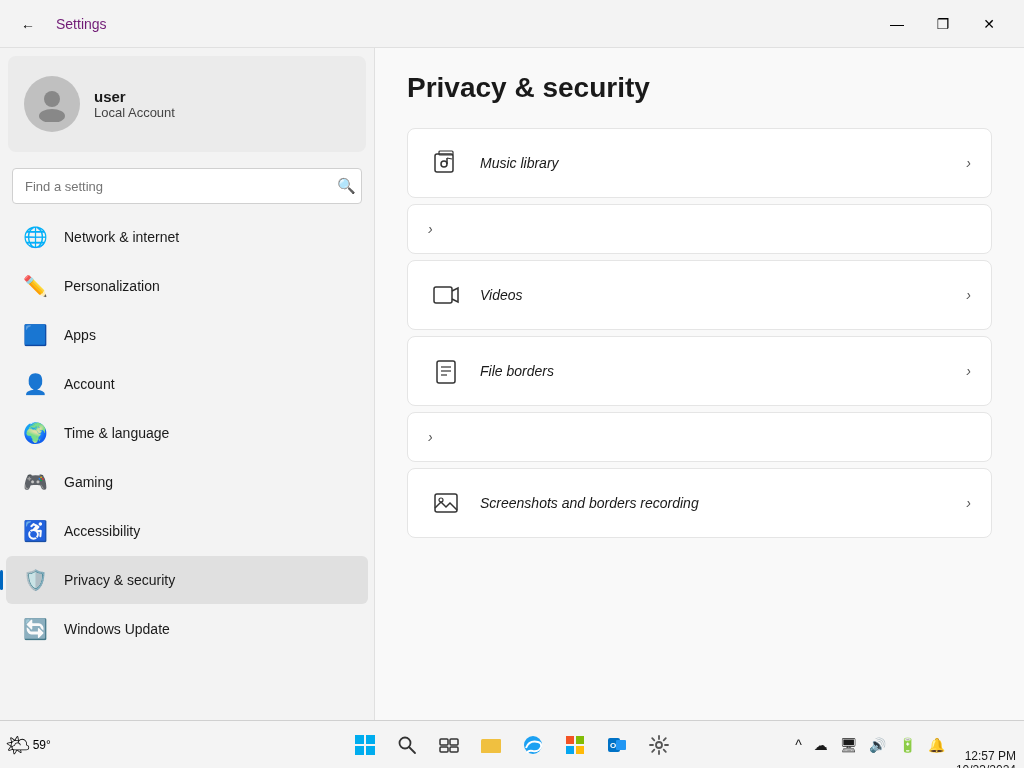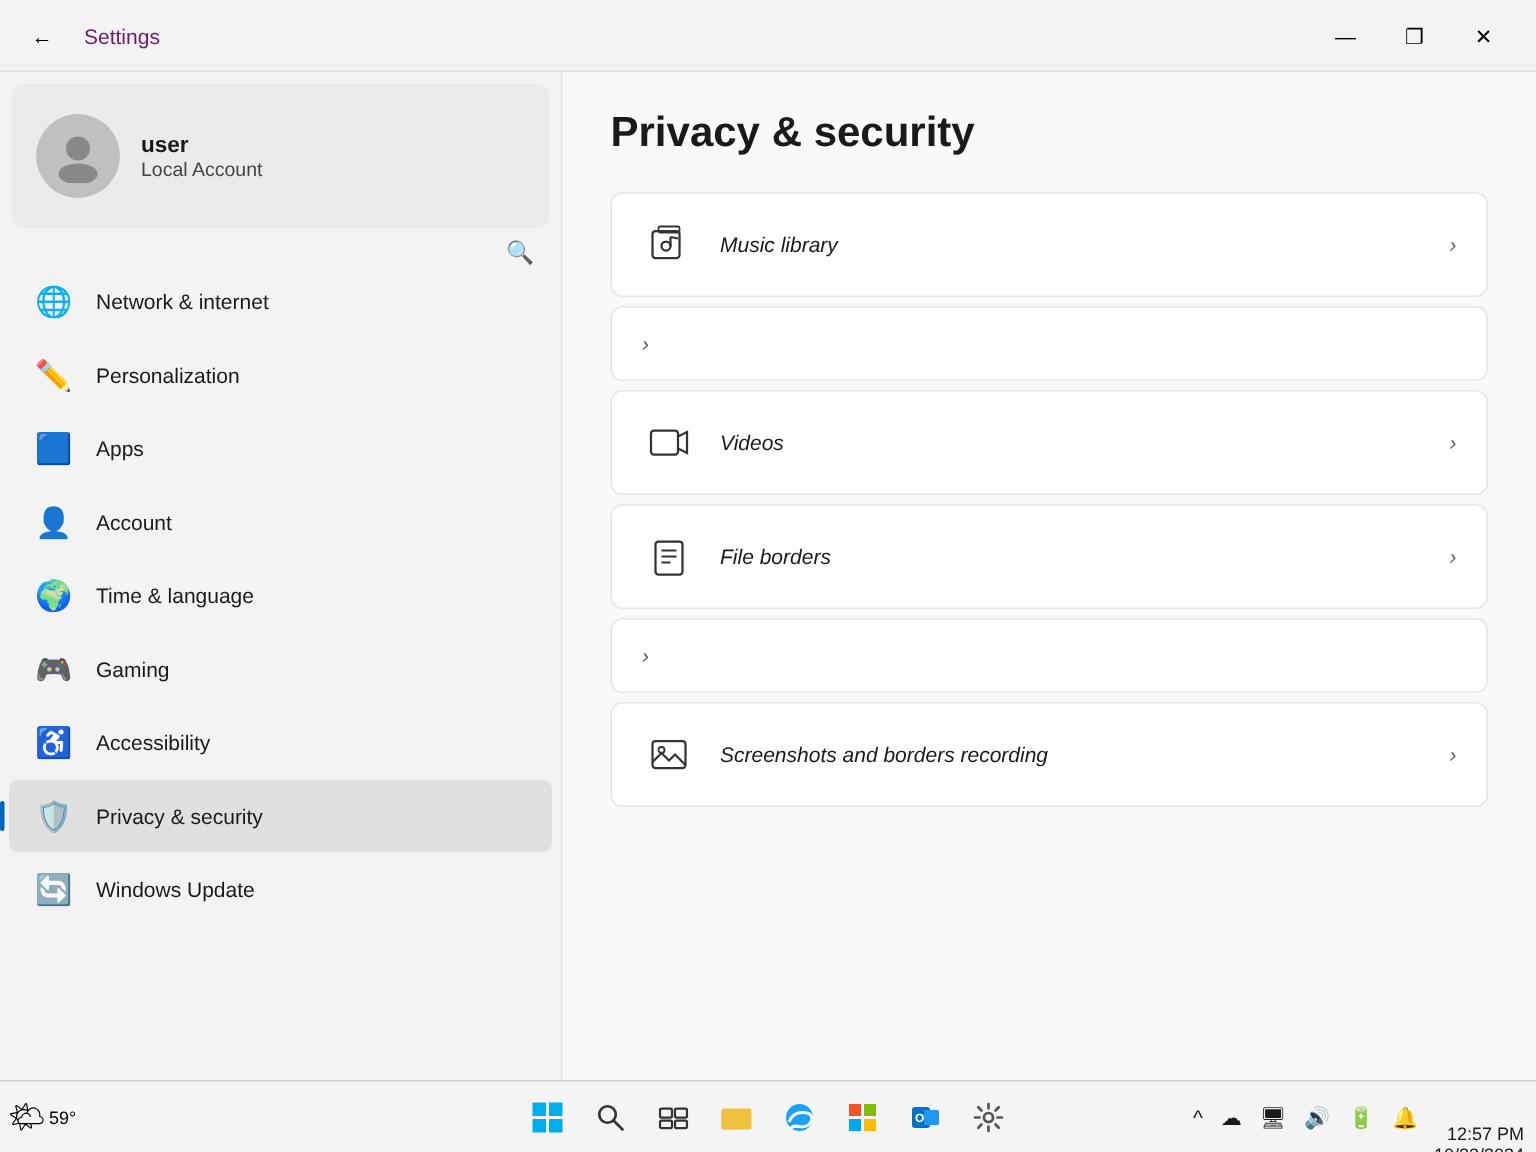--- a/index.html
+++ b/index.html
@@ -308,20 +308,21 @@
           <ellipse cx="18" cy="30" rx="13" ry="7" fill="#888"></ellipse>
         </svg>
       </div>
       <div class="user-info">
         <div class="user-name">user</div>
         <div class="user-type">Local Account</div>
       </div>
     </div>
 
     <div class="search-container">
+      <input class="search-input" type="text" placeholder="Find a setting" style="">
       <button class="search-icon-btn">🔍</button>
     </div>
 
     <nav>
       <div class="nav-item">
         <span class="nav-icon">🌐</span>
         <span>Network &amp; internet</span>
       </div>
       <div class="nav-item">
         <span class="nav-icon">✏️</span>

